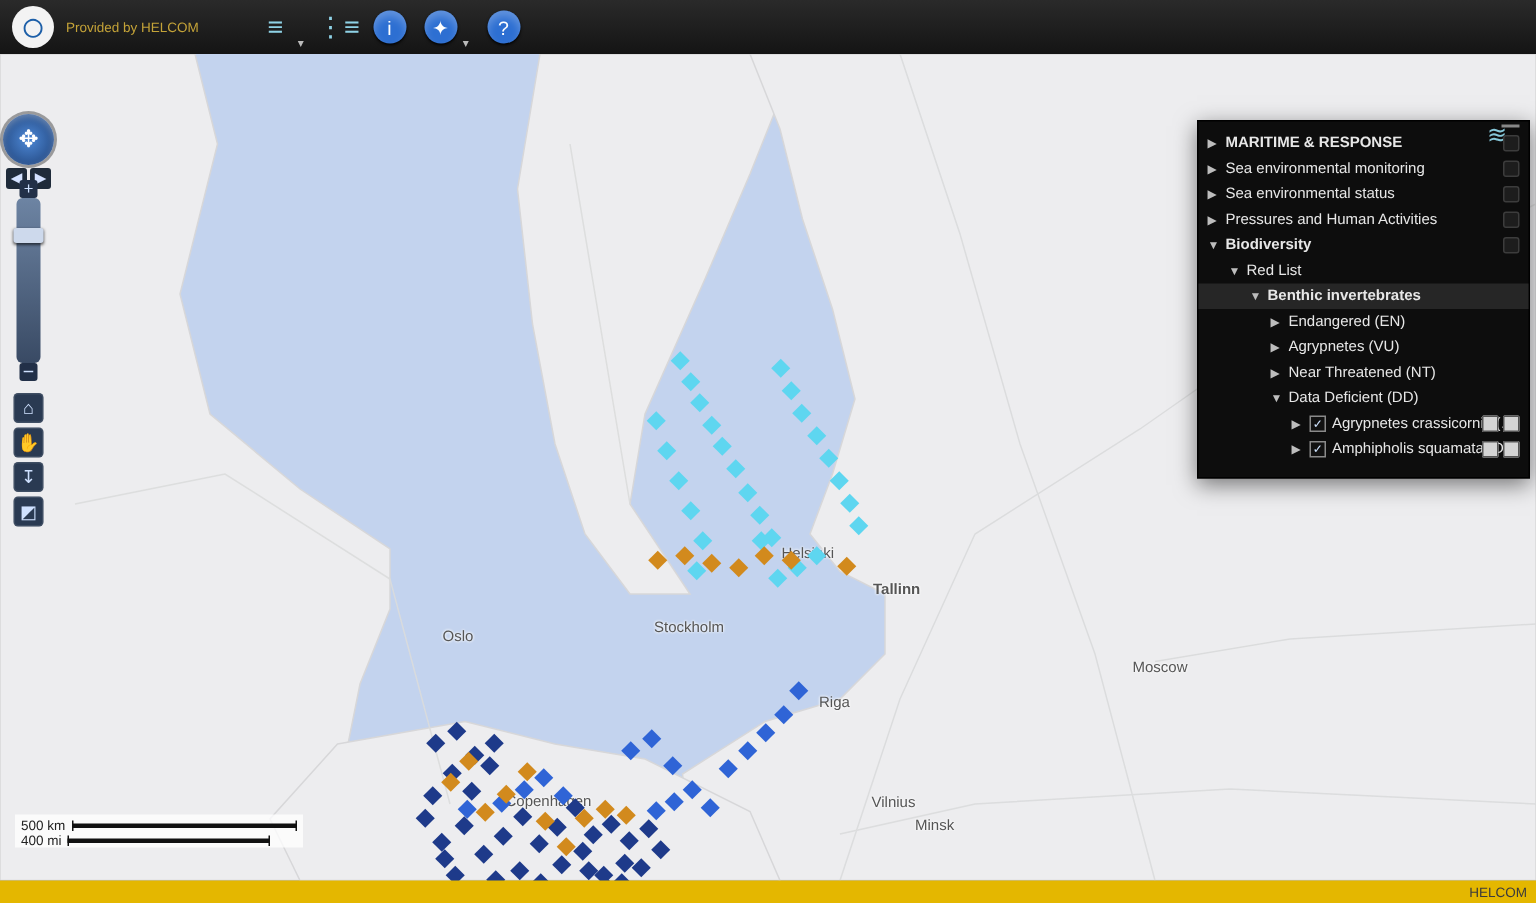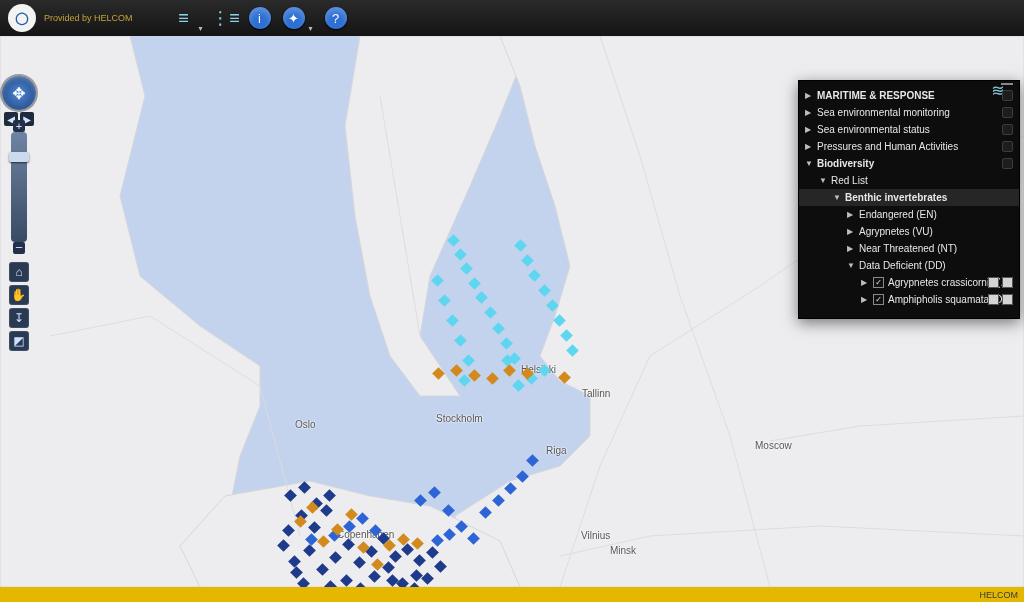--- a/index.html
+++ b/index.html
@@ -189,22 +189,22 @@
       <path d="M1024,380 L860,390 L770,405"></path>
       <path d="M1024,500 L820,490 L650,500 L560,520"></path>
       <path d="M380,60 L400,180 L420,300"></path>
     </g>
   </svg>
 
   <div id="cities-layer">
       <div class="city-label" style="left: 295px; top: 383px;">Oslo</div>
       <div class="city-label" style="left: 436px; top: 377px;">Stockholm</div>
       <div class="city-label" style="left: 521px; top: 328px;">Helsinki</div>
-      <div class="city-label" style="left: 582px; top: 352px;">Tallinn</div>
-      <div class="city-label" style="left: 546px; top: 409px;">Riga</div>
+      <div class="city-label" style="left: 582px; top: 352px; font-weight: bold;">Tallinn</div>
+      <div class="city-label" style="left: 546px; top: 427px;">Riga</div>
       <div class="city-label" style="left: 581px; top: 494px;">Vilnius</div>
       <div class="city-label" style="left: 610px; top: 509px;">Minsk</div>
       <div class="city-label" style="left: 505px; top: 565px;">Warsaw</div>
       <div class="city-label" style="left: 337px; top: 493px;">Copenhagen</div>
       <div class="city-label" style="left: 755px; top: 404px;">Moscow</div>
     </div>
 
   <div id="points-layer">
       <span class="pt dk" style="left: 299px; top: 543px;"></span>
       <span class="pt dk" style="left: 313px; top: 556px;"></span>
@@ -319,20 +319,30 @@
       <div class="zoom-thumb"></div>
     </div>
     <div class="side-tools">
       <div class="side-btn">⌂</div>
       <div class="side-btn">✋</div>
       <div class="side-btn">↧</div>
       <div class="side-btn">◩</div>
     </div>
   </div>
 
+  <div class="scale">
+    <div class="bar">
+        <span>500 km</span>
+        <span class="seg"></span>
+      </div>
+    <div class="bar">
+        <span>400 mi</span>
+        <span class="seg" style="width:135px"></span>
+      </div>
+  </div>
 
   <div class="panel">
     <div class="panel-stack">≋</div>
     <div class="panel-min"></div>
 
     <div class="row bold">
       <span class="tri">▶</span>
         <span class="lbl">MARITIME &amp; RESPONSE</span>
         <span class="toggle"></span>
     </div>

